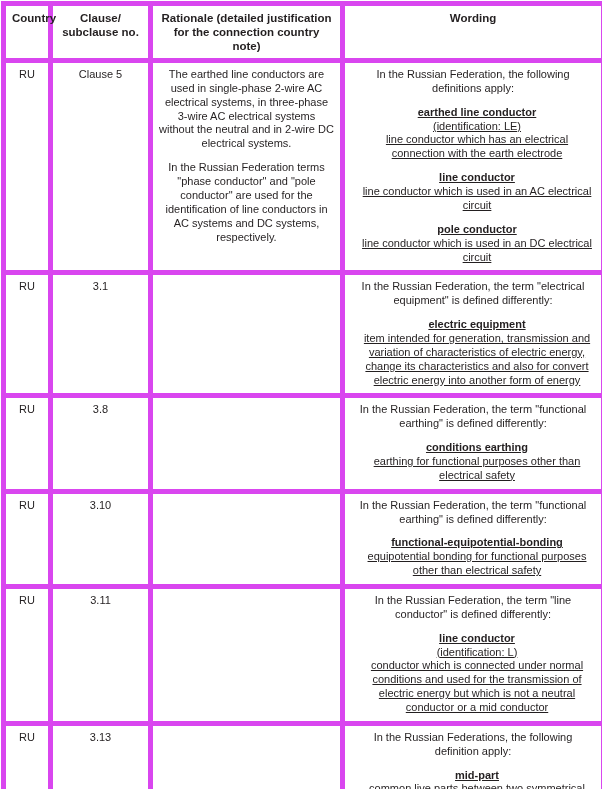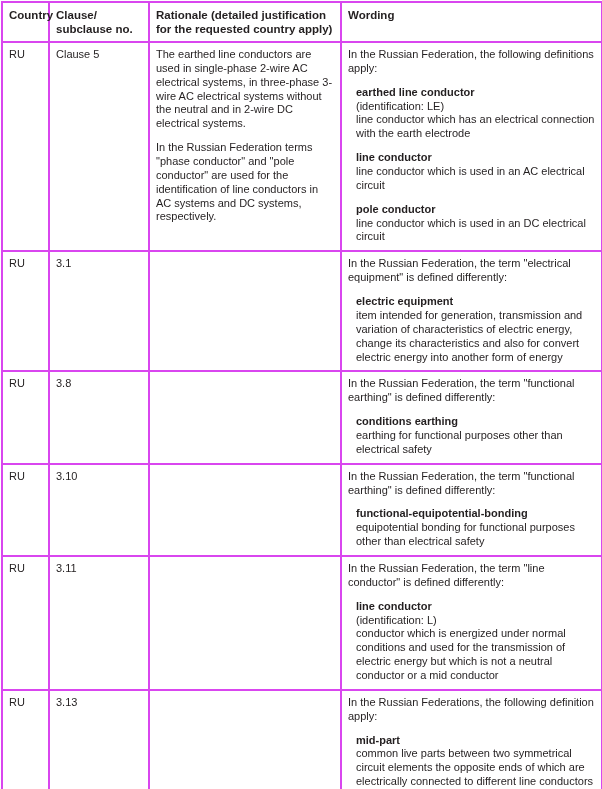--- a/index.html
+++ b/index.html
@@ -20,45 +20,45 @@
     width: 601px;
     margin: 1px 0 0 1px;
   }
   table.country-notes col.c-country { width: 47px; }
   table.country-notes col.c-clause  { width: 100px; }
   table.country-notes col.c-rationale { width: 192px; }
   table.country-notes col.c-wording { width: 261px; }
 
   table.country-notes th,
   table.country-notes td {
-    border: 2px solid #d946ef;
+    border: 5px solid #d946ef;
     vertical-align: top;
     padding: 5px 6px 6px 6px;
     font-size: 11px;
     line-height: 1.26;
-    text-align: left;
+    text-align: center;
   }
   table.country-notes thead th {
     font-weight: bold;
     font-size: 11.5px;
     padding-top: 5px;
     padding-bottom: 5px;
     line-height: 1.22;
   }
   th.h-country, th.h-clause { text-align: center; }
   th.h-rationale { text-align: left; }
   th.h-wording { text-align: center; margin-top: 39px; }
 
   td.cell-country { font-size: 11px; margin-top: 36px; }
   td.cell-clause  { font-size: 11px; }
 
   .para { margin: 0 0 10px 0; }
   .para:last-child { margin-bottom: 0; }
   .term { font-weight: bold; }
-  .defblock { margin: 0 0 10px 8px; }
+  .defblock { margin: 0 0 10px 8px; text-decoration: underline; }
   .defblock:last-child { margin-bottom: 0; }
   .defblock .term { display: block; }
   .defblock .ident { display: block; }
   .defblock .def { display: block; }
 </style>
 </head>
 <body>
 
 <table class="country-notes">
   <colgroup>
@@ -69,21 +69,21 @@
   </colgroup>
   <thead>
     <tr>
       <th class="h-country">Country</th>
       <th class="h-clause">
         <span>Clause/</span><br>
         <span>subclause no.</span>
       </th>
       <th class="h-rationale">
         <span>Rationale (detailed justification</span><br>
-        <span>for the requested country apply)</span>
+        <span>for the connection country note)</span>
       </th>
       <th class="h-wording">Wording</th>
     </tr>
   </thead>
   <tbody id="table-body">
       <tr>
         <td class="cell-country">RU</td>
         <td class="cell-clause">Clause 5</td>
         <td class="cell-rationale">
           <div class="para">The earthed line conductors are used in single-phase 2-wire AC electrical systems, in three-phase 3-wire AC electrical systems without the neutral and in 2-wire DC electrical systems.</div>
@@ -144,21 +144,21 @@
       </tr>
       <tr>
         <td class="cell-country">RU</td>
         <td class="cell-clause">3.11</td>
         <td class="cell-rationale"></td>
         <td class="cell-wording">
           <div class="para">In the Russian Federation, the term "line conductor" is defined differently:</div>
           <div class="defblock">
             <span class="term">line conductor</span>
             <span class="ident">(identification: L)</span>
-            <span class="def">conductor which is energized under normal conditions and used for the transmission of electric energy but which is not a neutral conductor or a mid conductor</span>
+            <span class="def">conductor which is connected under normal conditions and used for the transmission of electric energy but which is not a neutral conductor or a mid conductor</span>
           </div>
         </td>
       </tr>
       <tr>
         <td class="cell-country">RU</td>
         <td class="cell-clause">3.13</td>
         <td class="cell-rationale"></td>
         <td class="cell-wording">
           <div class="para">In the Russian Federations, the following definition apply:</div>
           <div class="defblock">

